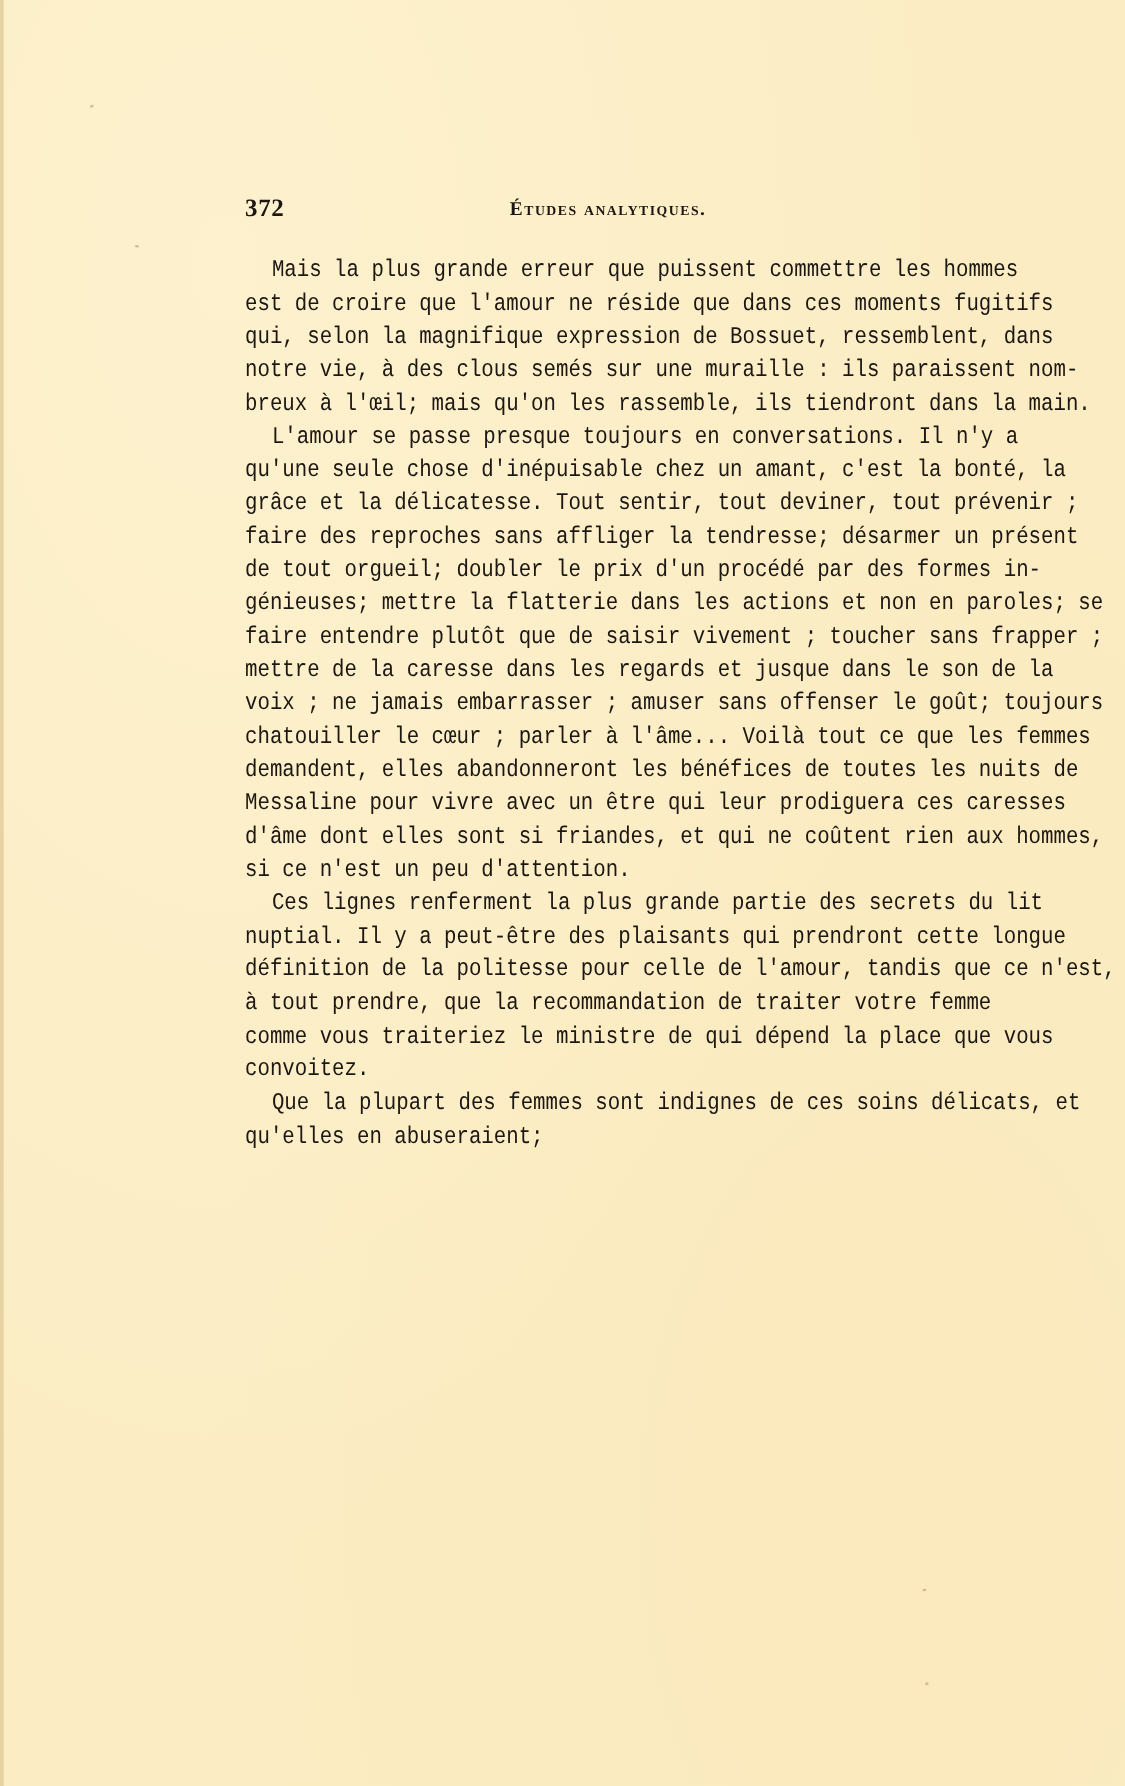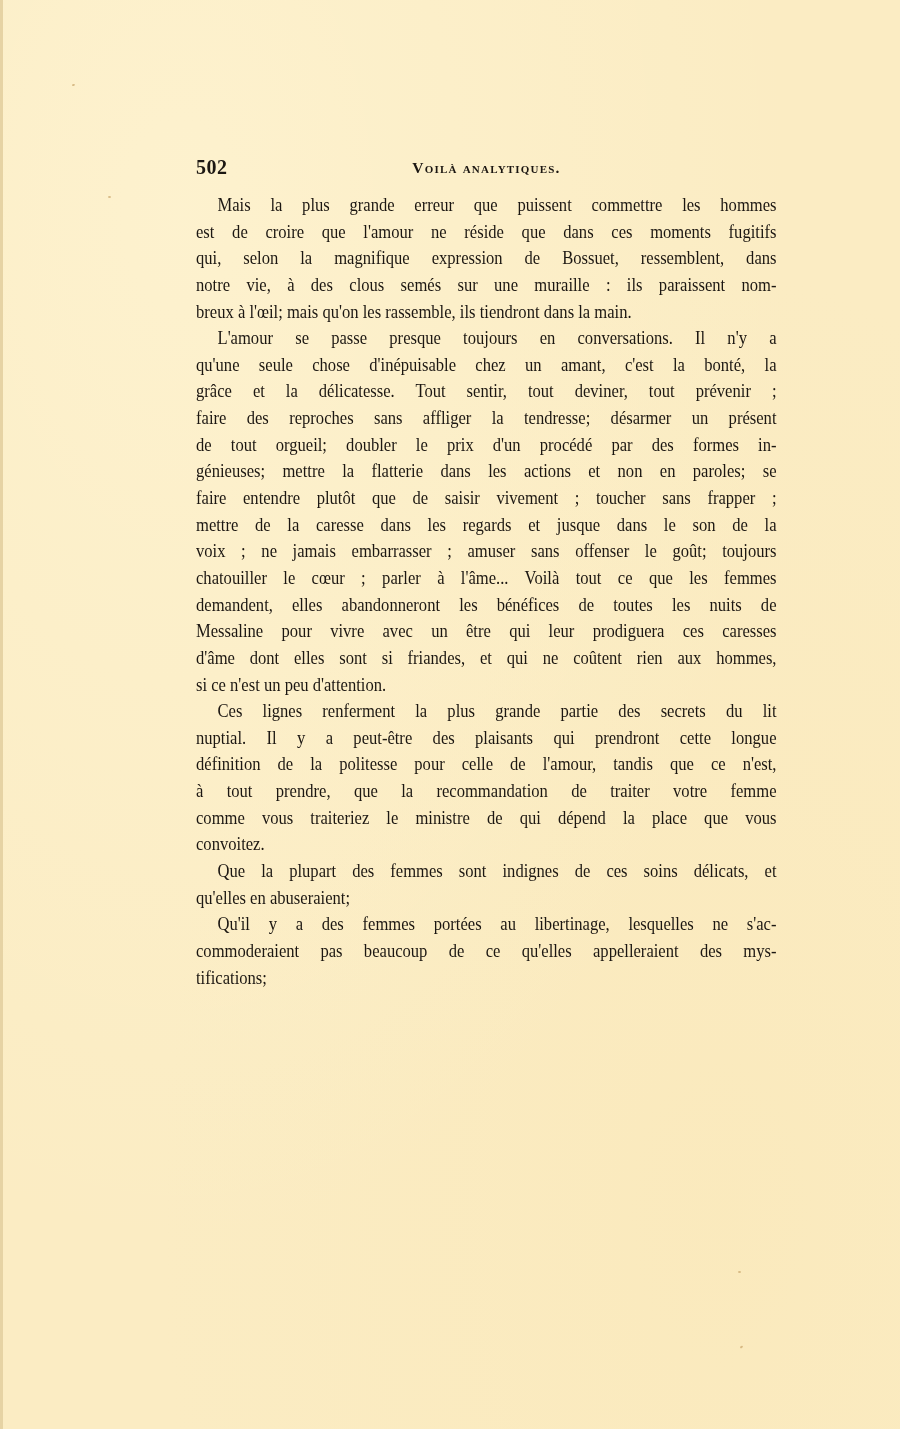--- a/index.html
+++ b/index.html
@@ -25,21 +25,21 @@
   }
   .page-number {
     position: absolute; left: 0; top: 6px;
     font-size: 20px; font-weight: bold; letter-spacing: 0.5px;
   }
   .running-title {
     position: absolute; left: 0; right: 0; top: 9px; text-align: center;
     font-size: 15.5px; font-weight: bold; letter-spacing: 1.2px;
     font-variant: small-caps;
   }
-  .body-text { margin-top: 12px; }
+  .body-text { margin-top: 23px; font-family: Liberation Mono, monospace; }
   .line {
     display: block; height: 26.65px; line-height: 26.65px;
     font-size: 19.3px; white-space: nowrap;
     text-align: justify; text-align-last: justify;
     transform: scaleX(0.86); transform-origin: left center;
     width: 675px;
   }
   .line.indent { padding-left: 25px; width: 650px; }
   .line.last { text-align-last: left; }
   .speck {
@@ -52,22 +52,22 @@
 
 <div class="edge-left"></div>
 
 <div class="speck" style="left:72px;top:84px;transform:rotate(-20deg);"></div>
 <div class="speck" style="left:108px;top:196px;"></div>
 <div class="speck" style="left:738px;top:1271px;"></div>
 <div class="speck" style="left:740px;top:1346px;transform:rotate(-25deg);"></div>
 
 <div class="page">
   <div class="running-head">
-    <span class="page-number">502</span>
-    <span class="running-title">Voilà analytiques.</span>
+    <span class="page-number">372</span>
+    <span class="running-title">Études analytiques.</span>
   </div>
   <div class="body-text" id="body-text">
       <div>
         <span class="line indent">Mais la plus grande erreur que puissent commettre les hommes</span>
         <span class="line">est de croire que l'amour ne réside que dans ces moments fugitifs</span>
         <span class="line">qui, selon la magnifique expression de Bossuet, ressemblent, dans</span>
         <span class="line">notre vie, à des clous semés sur une muraille : ils paraissent nom-</span>
         <span class="line last">breux à l'œil; mais qu'on les rassemble, ils tiendront dans la main.</span>
       </div>
       <div>
@@ -91,19 +91,14 @@
         <span class="line">nuptial. Il y a peut-être des plaisants qui prendront cette longue</span>
         <span class="line">définition de la politesse pour celle de l'amour, tandis que ce n'est,</span>
         <span class="line">à tout prendre, que la recommandation de traiter votre femme</span>
         <span class="line">comme vous traiteriez le ministre de qui dépend la place que vous</span>
         <span class="line last">convoitez.</span>
       </div>
       <div>
         <span class="line indent">Que la plupart des femmes sont indignes de ces soins délicats, et</span>
         <span class="line last">qu'elles en abuseraient;</span>
       </div>
-      <div>
-        <span class="line indent">Qu'il y a des femmes portées au libertinage, lesquelles ne s'ac-</span>
-        <span class="line">commoderaient pas beaucoup de ce qu'elles appelleraient des mys-</span>
-        <span class="line last">tifications;</span>
-      </div>
     </div>
 </div>
 
 </body></html>

